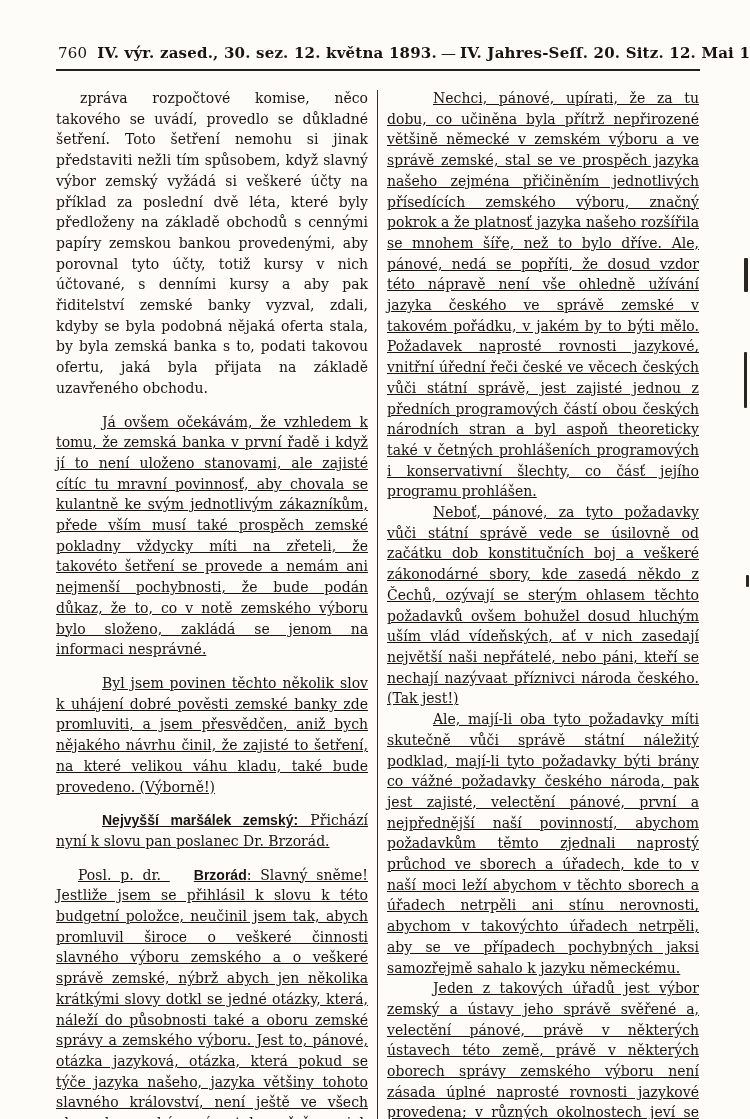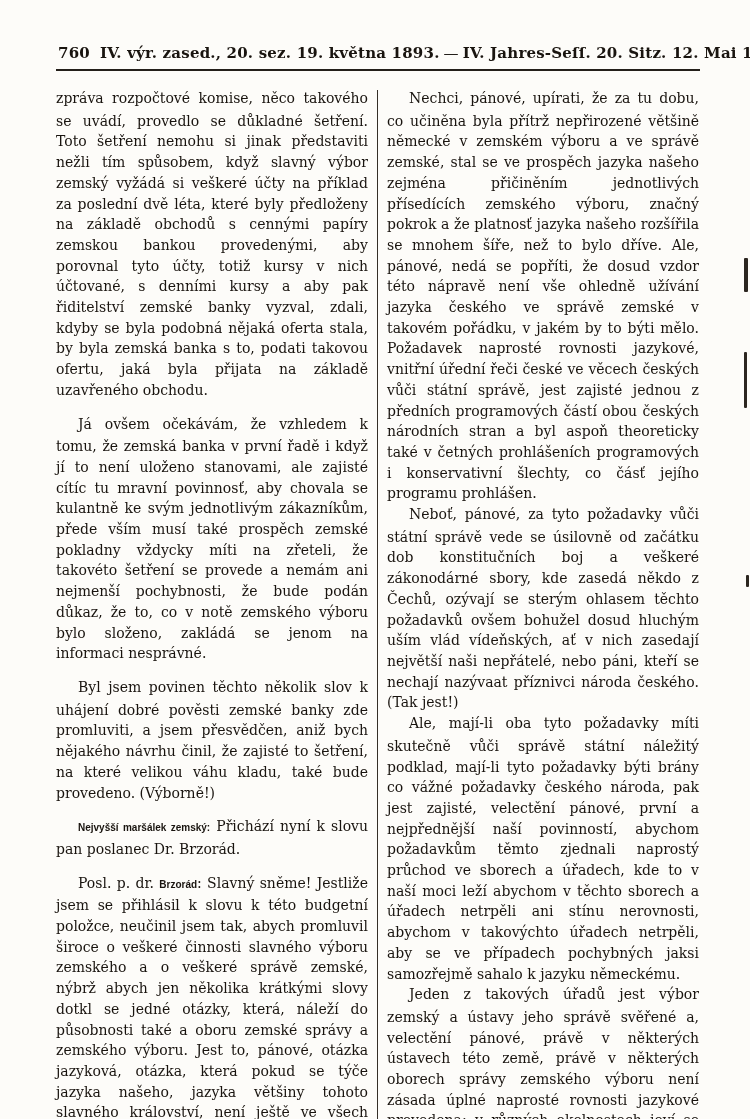--- a/index.html
+++ b/index.html
@@ -20,21 +20,21 @@
   .header {
     display: flex;
     align-items: baseline;
     justify-content: space-between;
     font-size: 15px;
     letter-spacing: 0.2px;
     padding: 0 2px 7px 2px;
     border-bottom: 2px solid #241f1a;
     white-space: nowrap;
   }
-  .page-number { font-weight: bold; margin-right: 10px; }
+  .page-number { font-weight: normal; margin-right: 10px; }
   .session-cz { font-weight: 600; }
   .session-dash { padding: 0 4px; }
   .session-de { font-weight: 600; }
   
   .columns {
     display: flex;
     align-items: stretch;
     margin-top: 17px;
   }
   .col {
@@ -45,40 +45,41 @@
     hyphens: auto;
   }
   .divider {
     width: 1px;
     background: #352f28;
     margin: 2px 9px 6px 9px;
   }
   .col p { margin: 0; }
   .col-left p { margin-bottom: 13px; }
   .col-left p:last-child { margin-bottom: 0; }
-  .col p.indent { text-indent: 22px; }
+  .col p.indent { text-indent: 22px; text-decoration: underline; }
   .lead {
     font-weight: bold;
     font-family: "Liberation Sans", "DejaVu Sans", sans-serif;
-    font-size: 10px;
+    font-size: 14px;
+    margin-left: 24px;
   }
   
   .artifact { position: absolute; background: #2c2620; border-radius: 1px; }
   .artifact.a1 { right: 2px; top: 258px; width: 4px; height: 34px; }
   .artifact.a2 { right: 3px; top: 352px; width: 3px; height: 56px; }
   .artifact.a3 { right: 1px; top: 575px; width: 3px; height: 12px; }
 </style>
 </head>
 <body>
 
 <div class="page">
 
   <div class="header">
     <span class="page-number">760</span>
-    <span class="session-cz">IV. výr. zased., 20. sez. 19. května 1893.</span>
+    <span class="session-cz">IV. výr. zased., 30. sez. 12. května 1893.</span>
     <span class="session-dash">—</span>
     <span class="session-de">IV. Jahres-Seſſ. 20. Sitz. 12. Mai 1893.</span>
   </div>
 
   <div class="columns">
 
     <div class="col col-left">
       <p><span></span><span class="lead"></span><span>zpráva rozpočtové komise, něco takového se uvádí, provedlo se důkladné šetření. Toto šetření nemohu si jinak představiti nežli tím spůsobem, když slavný výbor zemský vyžádá si veškeré účty na příklad za poslední dvě léta, které byly předloženy na základě obchodů s cennými papíry zemskou bankou provedenými, aby porovnal tyto účty, totiž kursy v nich účtované, s denními kursy a aby pak řiditelství zemské banky vyzval, zdali, kdyby se byla podobná nějaká oferta stala, by byla zemská banka s to, podati takovou ofertu, jaká byla přijata na základě uzavřeného obchodu.</span></p>
       <p class="indent"><span></span><span class="lead"></span><span>Já ovšem očekávám, že vzhledem k tomu, že zemská banka v první řadě i když jí to není uloženo stanovami, ale zajisté cítíc tu mravní povinnosť, aby chovala se kulantně ke svým jednotlivým zákazníkům, přede vším musí také prospěch zemské pokladny vždycky míti na zřeteli, že takovéto šetření se provede a nemám ani nejmenší pochybnosti, že bude podán důkaz, že to, co v notě zemského výboru bylo složeno, zakládá se jenom na informaci nesprávné.</span></p>
       <p class="indent"><span></span><span class="lead"></span><span>Byl jsem povinen těchto několik slov k uhájení dobré pověsti zemské banky zde promluviti, a jsem přesvědčen, aniž bych nějakého návrhu činil, že zajisté to šetření, na které velikou váhu kladu, také bude provedeno. (Výborně!)</span></p>

